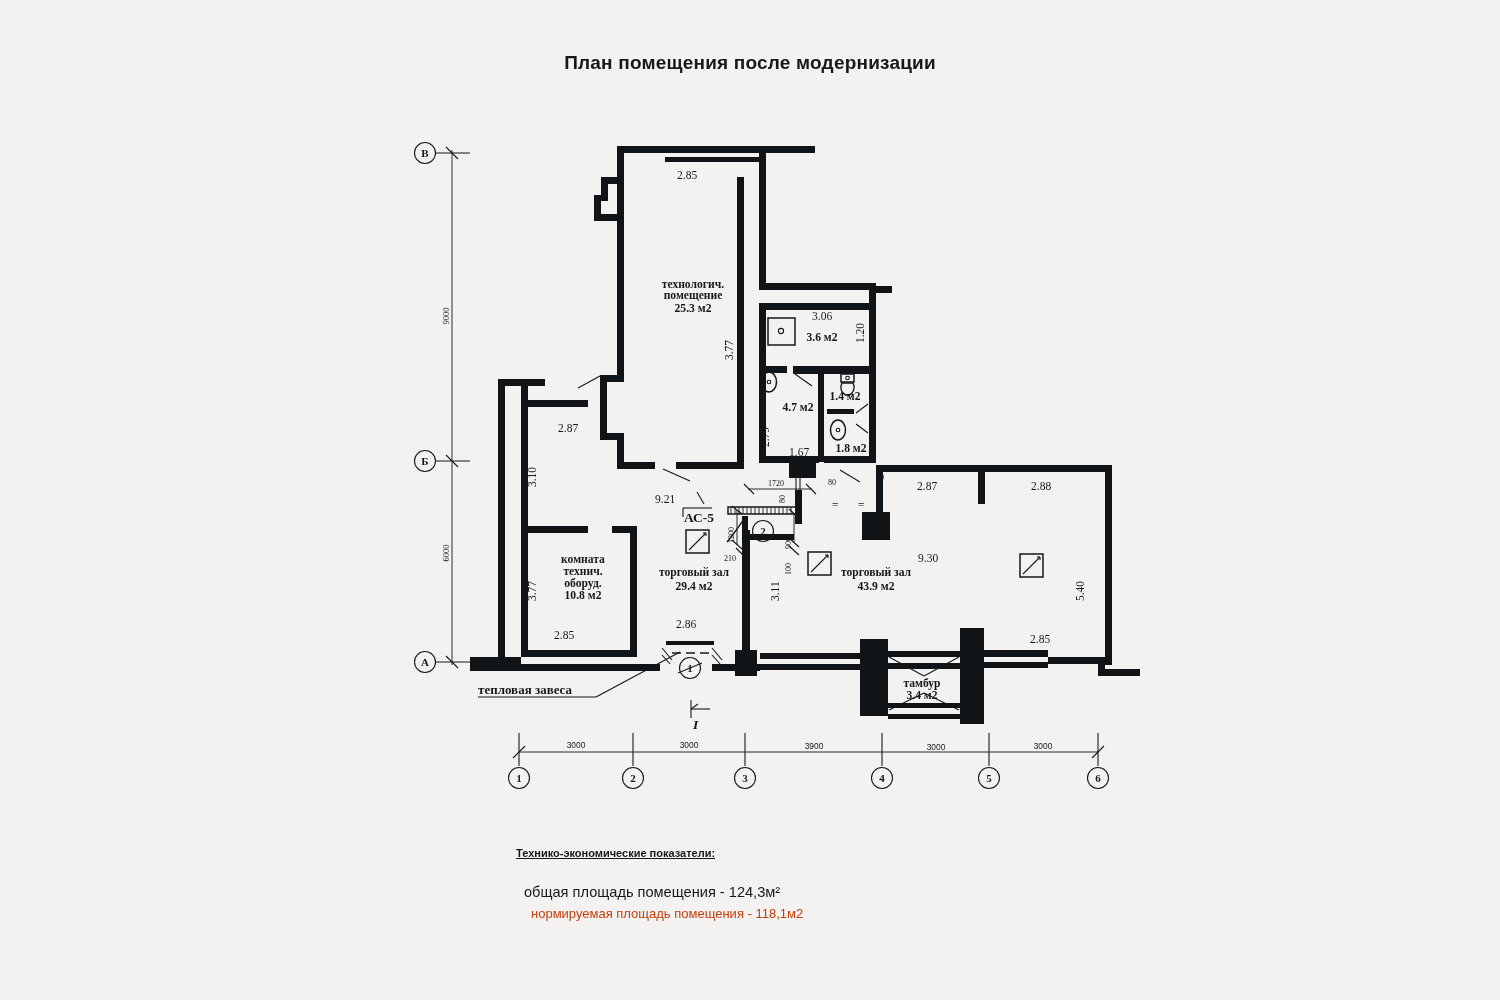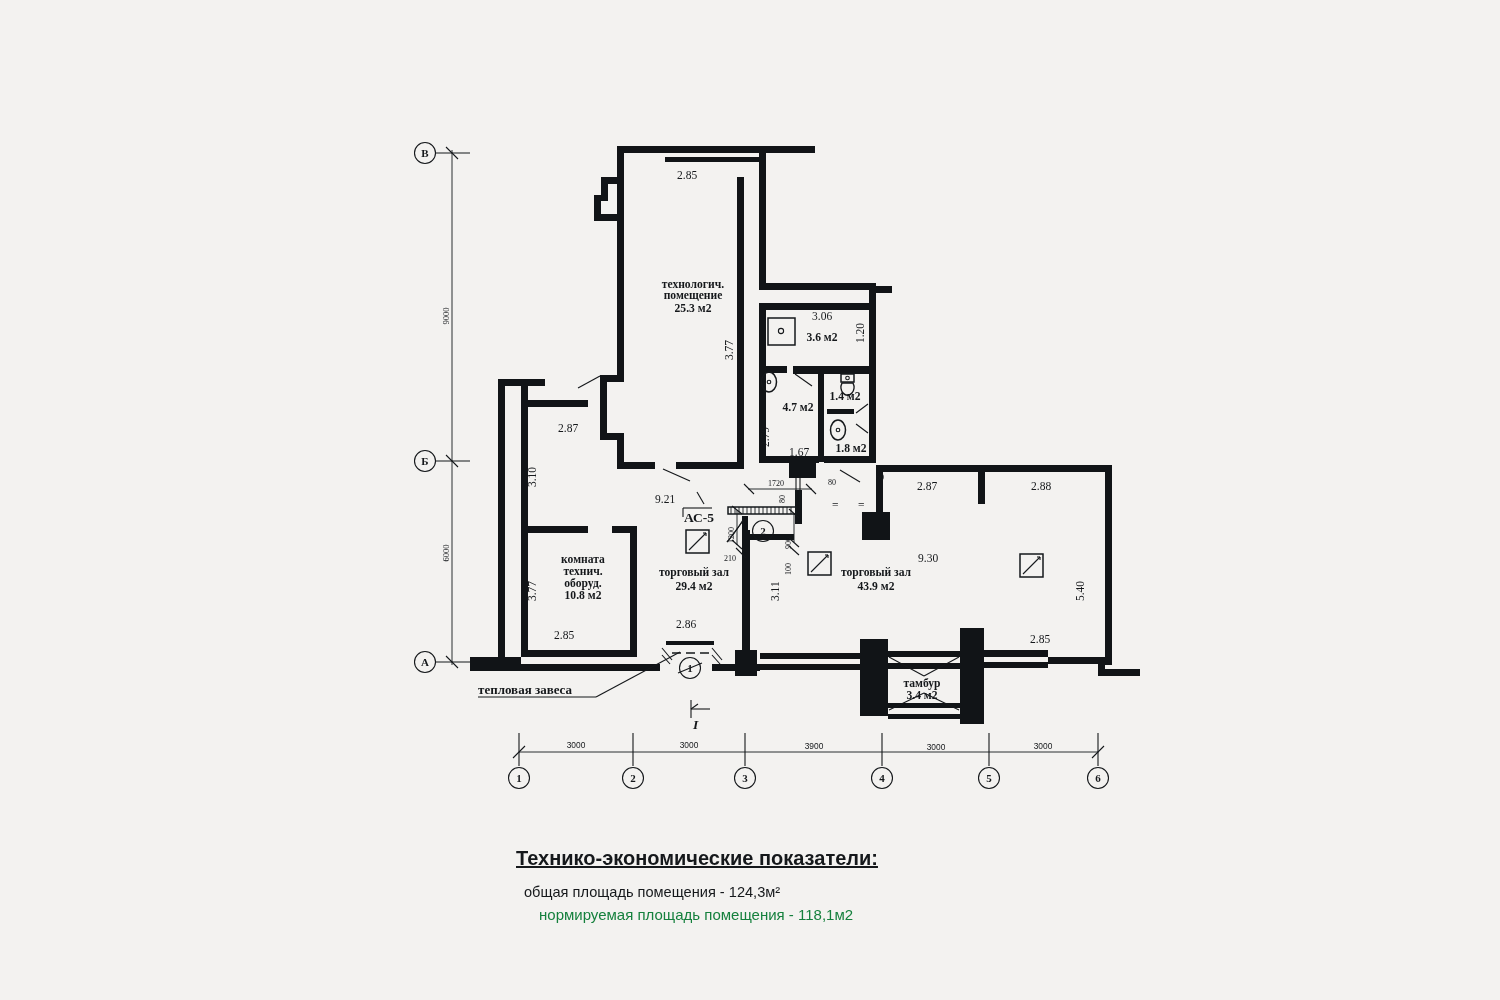--- a/index.html
+++ b/index.html
@@ -51,41 +51,42 @@
     font-family:"Liberation Serif", serif;
     font-size:13.5px;fill:#15181b;font-weight:bold;
   }
   .tepl{
     font-family:"Liberation Serif", serif;
     font-size:13px;fill:#15181b;font-weight:bold;
   }
   .teo-head{
     position:absolute;
     font-family:"Liberation Sans", sans-serif;
-    font-weight:bold;font-size:20px;color:#15181b;
+    font-weight:bold;font-size:11px;color:#15181b;
     text-decoration:underline;
     left:516px;top:847px;
     white-space:nowrap;
   }
   .teo-l1{
     position:absolute;left:524px;top:884px;
     font-family:"Liberation Sans", sans-serif;
     font-size:14.6px;color:#15181b;white-space:nowrap;text-align:center;
   }
   .teo-l2{
     position:absolute;left:531px;top:906px;
     font-family:"Liberation Sans", sans-serif;
-    font-size:15px;color:#15803d;white-space:nowrap;margin-left:8px;
+    font-size:13px;color:#c2410c;white-space:nowrap;
   }
 </style>
 </head>
 <body>
 
 <div id="root">
 
+  <div class="plan-title">План помещения после модернизации</div>
 
   <svg id="plan" viewBox="0 0 1500 1000">
 
     <g>
       <line class="hair" x1="452" y1="150" x2="452" y2="665"></line>
 
       <circle class="thin" cx="425" cy="153" r="10.5"></circle>
       <text class="axlbl" x="425" y="153">В</text>
       <line class="thin" x1="436" y1="153" x2="470" y2="153"></line>
       <line class="thin" x1="446" y1="147" x2="458" y2="159"></line>

